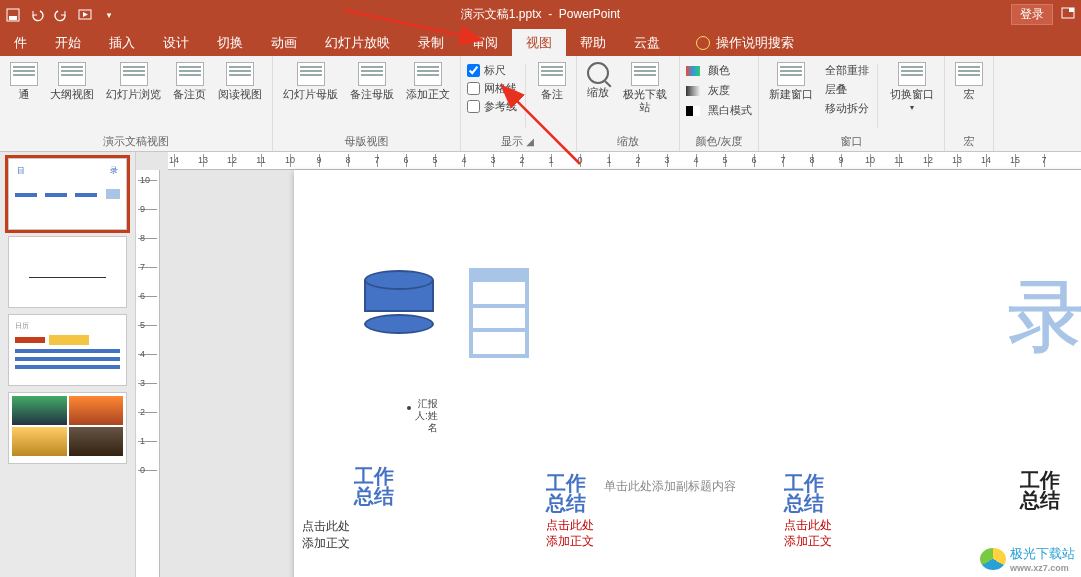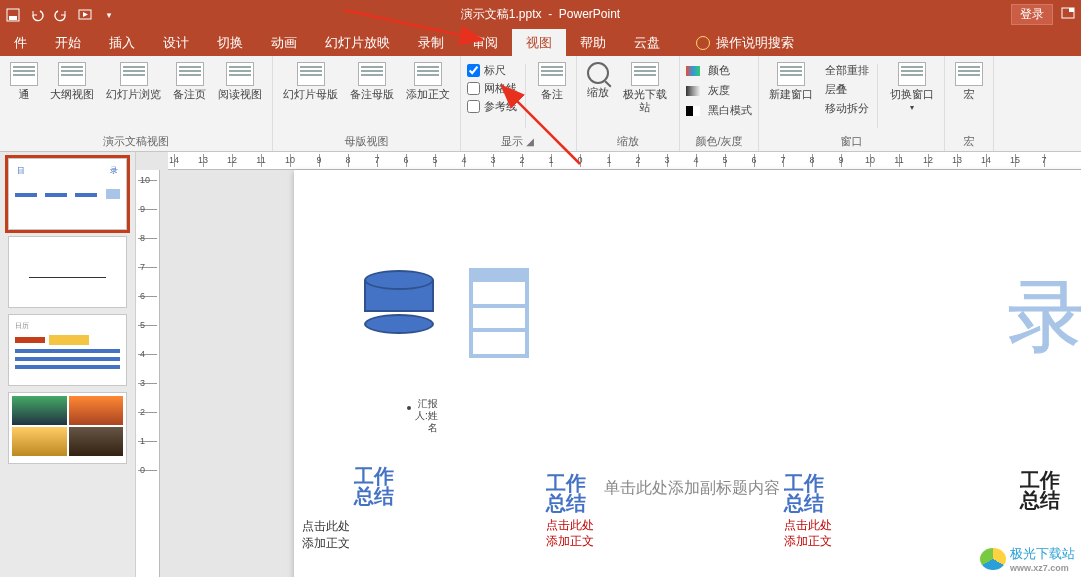--- a/index.html
+++ b/index.html
@@ -62,21 +62,21 @@
   .mu-table::after { content:""; position:absolute; left:0; right:0; top:46px; border-top:4px solid #a8c4e6; }
   
   .lu-char { position: absolute; right: 110px; top: 95px; font-size: 78px; color: #a8c4e6; font-weight: 400; -webkit-text-stroke: 1px #a8c4e6; letter-spacing: -2px; }
   
   .reporter { position: absolute; left: 121px; top: 228px; font-size: 10px; color: #444; text-align: right; line-height: 1.2; }
   .bullet-dot { position: absolute; left: 113px; top: 236px; width: 4px; height: 4px; background: #444; border-radius: 50%; }
   
   .work-title { position: absolute; font-size: 20px; color: #4472c4; font-weight: 600; line-height: 1; }
   .click-txt { position: absolute; font-size: 12px; color: #333; }
   .addbody { font-size: 12px; color: #c00000; text-align: center; line-height: 1.3; }
-  .subtitle-ph { position: absolute; font-size: 16px; color: #888; text-align: center; }
+  .subtitle-ph { position: absolute; font-size: 12px; color: #888; text-align: center; }
   
   .arrow { position: absolute; pointer-events: none; }
   
   .watermark { position: absolute; right: 6px; bottom: 4px; font-size: 13px; color: #2aa0d8; display: flex; align-items: center; gap: 4px; }
   .wm-logo { width: 26px; height: 22px; border-radius: 50%; background: conic-gradient(#ffd23f 0 120deg,#2aa0d8 120deg 240deg,#7ac943 240deg 360deg); }
   .wm-sub { font-size: 9px; color: #999; display: block; font-weight: bold; }
 
   .thumb4-grid { display:grid; grid-template-columns:1fr 1fr; grid-template-rows:1fr 1fr; gap:2px; padding:3px; height:66px; }
   .thumb4-grid div { background:#555; }
 </style>

